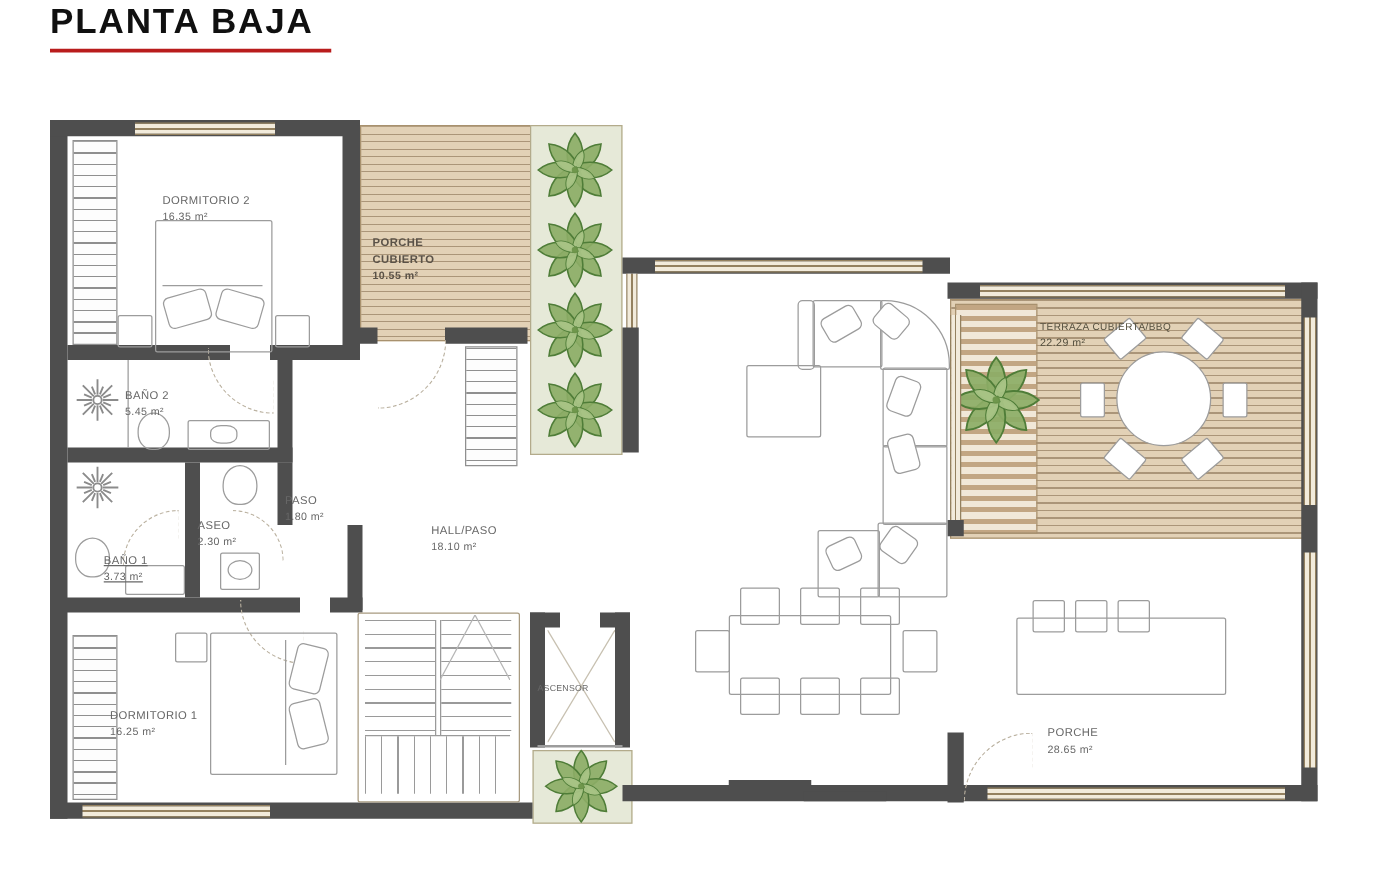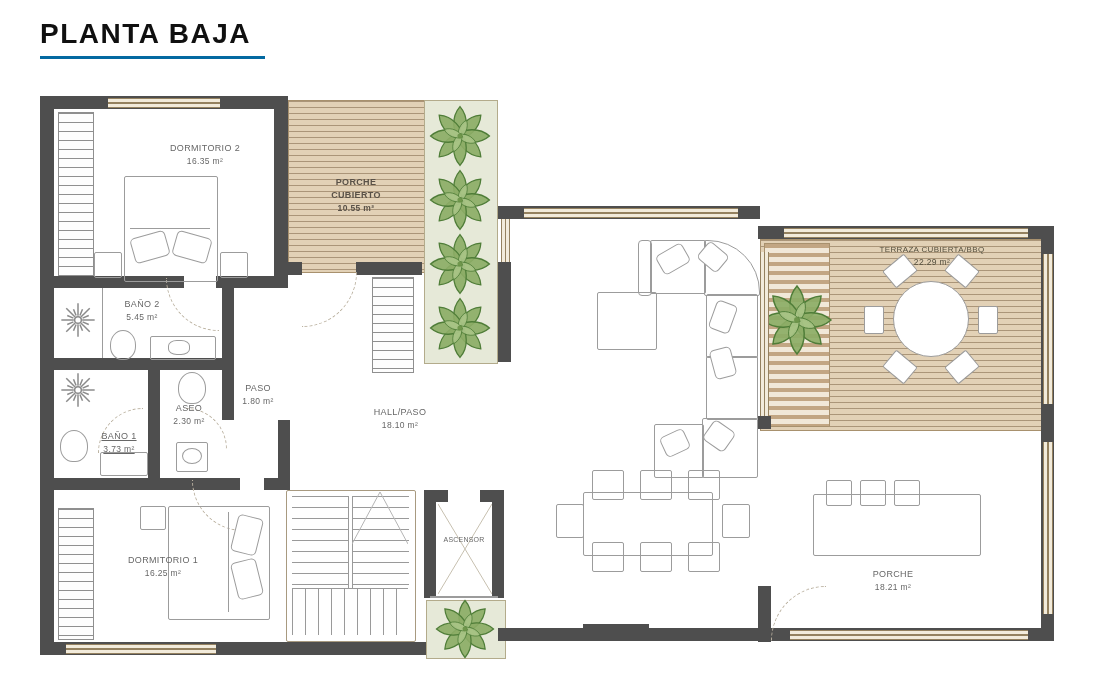--- a/index.html
+++ b/index.html
@@ -13,24 +13,24 @@
   
   .deck{position:absolute;background-color:#e2d1b6;background-image:repeating-linear-gradient(180deg,rgba(125,100,70,.55) 0 1px,transparent 1px 6px);border:1px solid #a8916e;}
   .louver{position:absolute;background:repeating-linear-gradient(180deg,#c2a683 0 4px,#f1e8d8 4px 9px);border:1px solid #a8916e;}
   .planter{position:absolute;background:#e6e9d8;border:1px solid #b3ab8b;}
   
   .f{position:absolute;border:1.5px solid #9c9c9c;background:transparent;border-radius:2px;}
   .fw{background:#ffffff;}
   .pillow{position:absolute;border:1.2px solid #9c9c9c;border-radius:5px;background:#fff;}
   .hatch{position:absolute;border:1px solid #8f8f8f;background-image:repeating-linear-gradient(180deg,#8f8f8f 0 1px,transparent 1px 9px);background-color:#fdfdfd;}
   .arc{position:absolute;border:1px dashed #bcb3a2;}
-  .lbl{position:absolute;font-size:9px;color:#676767;text-align:center;letter-spacing:.35px;line-height:1.45;}
+  .lbl{position:absolute;font-size:9px;color:#676767;letter-spacing:.35px;line-height:1.45;margin-top:12px;}
   .lbl .area{font-size:8.5px;}
   .thinline{position:absolute;background:#9c9c9c;}
-  #title{position:absolute;left:40px;top:18px;font-size:28px;font-weight:bold;color:#101010;letter-spacing:1.5px;border-bottom:3px solid #0369a1;padding:0 14px 6px 0;}
+  #title{position:absolute;left:40px;top:1px;font-size:28px;font-weight:bold;color:#101010;letter-spacing:1.5px;border-bottom:3px solid #b91c1c;padding:0 14px 6px 0;}
   svg.plant{position:absolute;}
   .stairtreads-h{position:absolute;background-image:repeating-linear-gradient(180deg,#9a9a9a 0 1px,transparent 1px 11px);}
   .stairtreads-v{position:absolute;background-image:repeating-linear-gradient(90deg,#9a9a9a 0 1px,transparent 1px 13px);}
 </style>
 </head>
 <body>
 
 <div id="stage">
 
   <svg width="0" height="0" style="position:absolute">
@@ -273,16 +273,16 @@
   </div>
   <div class="lbl" style="left:430px;top:535px;width:68px;font-size:7px;letter-spacing:.2px;">
     <div>ASCENSOR</div>
   </div>
   <div class="lbl" style="left:832px;top:244px;width:200px;color:#55503f;font-size:8px;">
     <div>TERRAZA CUBIERTA/BBQ</div>
     <div class="area">22.29 m²</div>
   </div>
   <div class="lbl" style="left:838px;top:568px;width:110px;">
     <div>PORCHE</div>
-    <div class="area">18.21 m²</div>
+    <div class="area">28.65 m²</div>
   </div>
 
 </div>
 
 </body></html>

